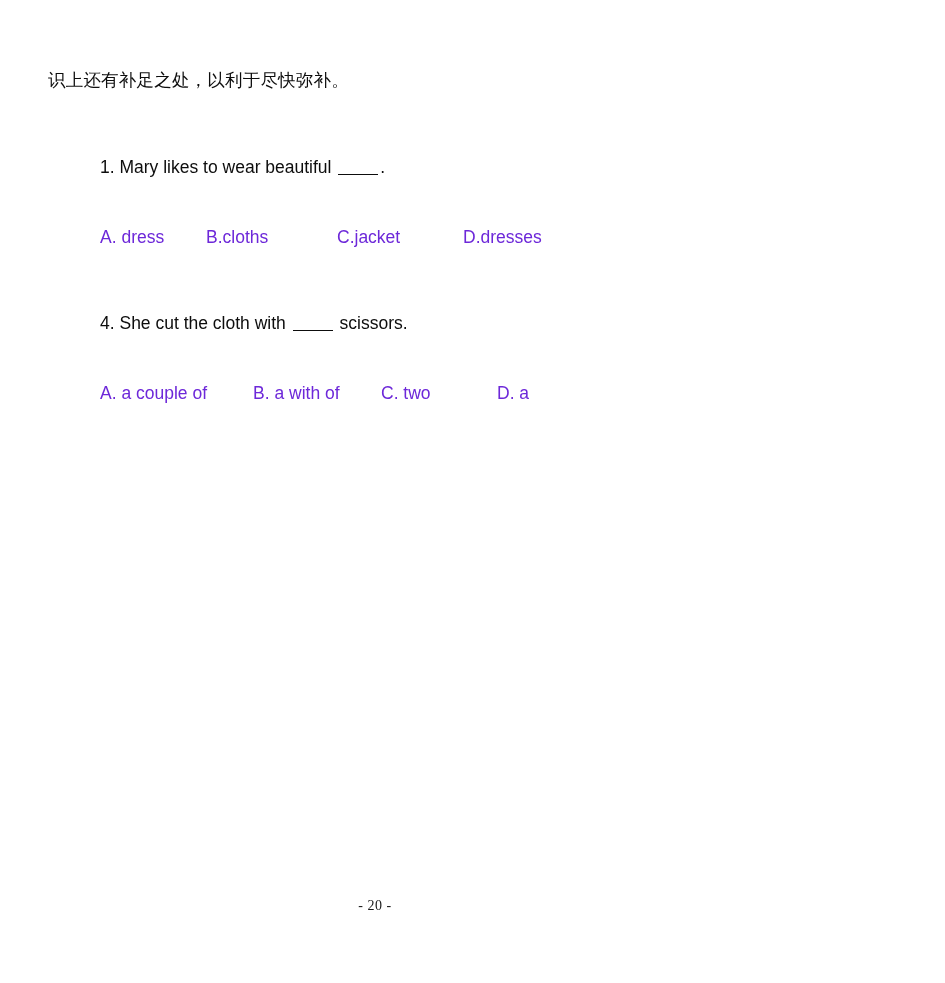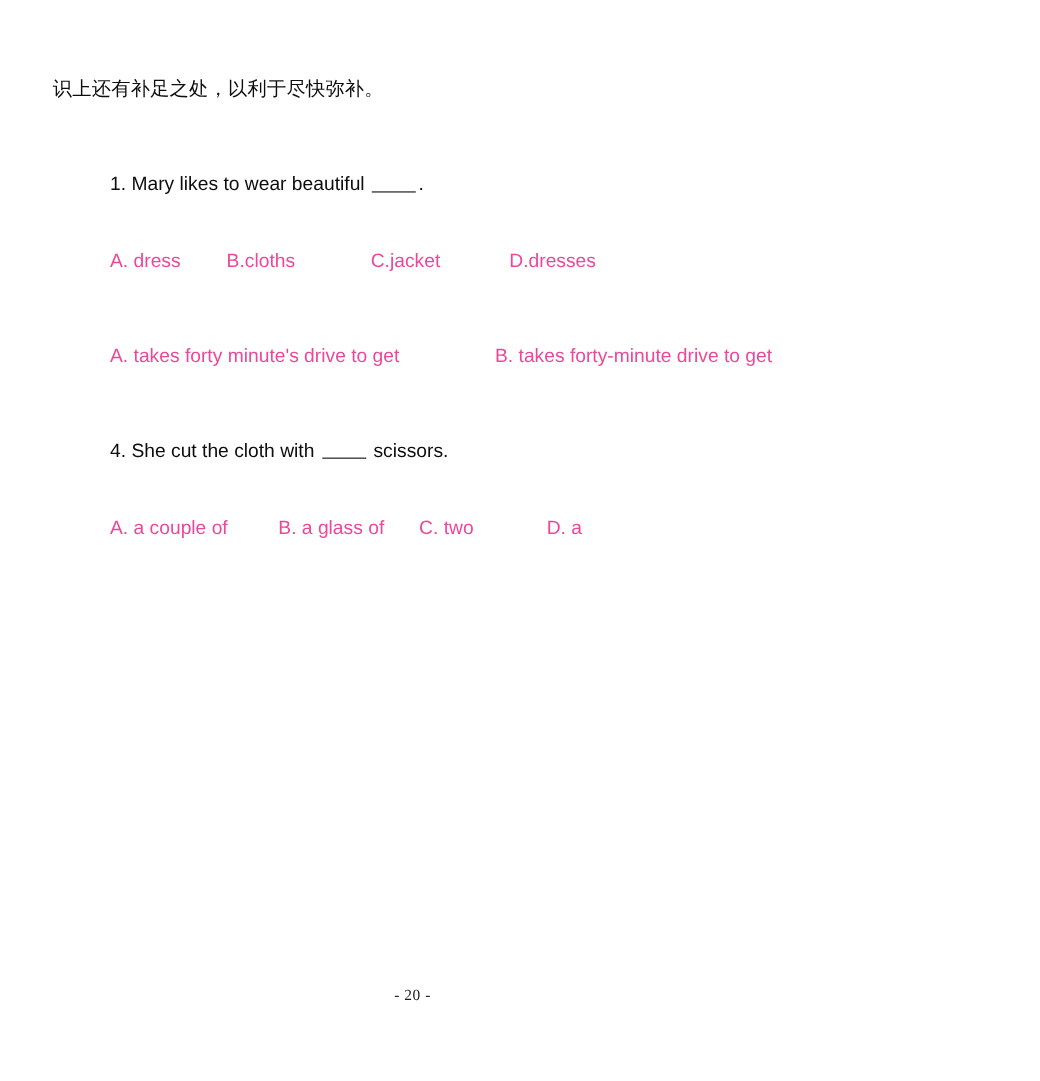--- a/index.html
+++ b/index.html
@@ -57,21 +57,21 @@
     height: 70px;
     white-space: pre;
     color: #0d0d0d;
   }
 
   .q-options {
     font-size: 17.5px;
     line-height: 22px;
     height: 70px;
     white-space: pre;
-    color: #ec4899;
+    color: #6d28d9;
   }
 
   
   .blank {
     display: inline-block;
     border-bottom: 1.6px solid #0d0d0d;
     width: 40px;
     height: 15px;
     vertical-align: -2px;
     margin: 0 2px;
@@ -106,27 +106,26 @@
   <div class="header-line">识上还有补足之处，以利于尽快弥补。</div>
 
   <div class="questions">
 
     <div class="q-block">
       <div class="q-stem"><span>1. Mary likes to wear beautiful </span><span class="blank"></span><span>.</span></div>
       <div class="q-options"><span class="opt" style="min-width:106px">A. dress</span><span class="opt" style="min-width:131px">B.cloths</span><span class="opt" style="min-width:126px">C.jacket</span><span class="opt">D.dresses</span></div>
     </div>
 
     <div class="q-block">
-      <div class="q-options"><span class="opt" style="min-width:350px">A. takes forty minute's drive to get</span><span class="opt">B. takes forty-minute drive to get</span></div>
     </div>
 
 
     <div class="q-block">
       <div class="q-stem"><span>4. She cut the cloth with </span><span class="blank"></span><span> scissors.</span></div>
-      <div class="q-options"><span class="opt" style="min-width:153px">A. a couple of</span><span class="opt" style="min-width:128px">B. a glass of</span><span class="opt" style="min-width:116px">C. two</span><span class="opt">D. a</span></div>
+      <div class="q-options"><span class="opt" style="min-width:153px">A. a couple of</span><span class="opt" style="min-width:128px">B. a with of</span><span class="opt" style="min-width:116px">C. two</span><span class="opt">D. a</span></div>
     </div>
 
 
   </div>
 
   <div class="footer">- 20 -</div>
 
 </div>
 
 </body></html>

